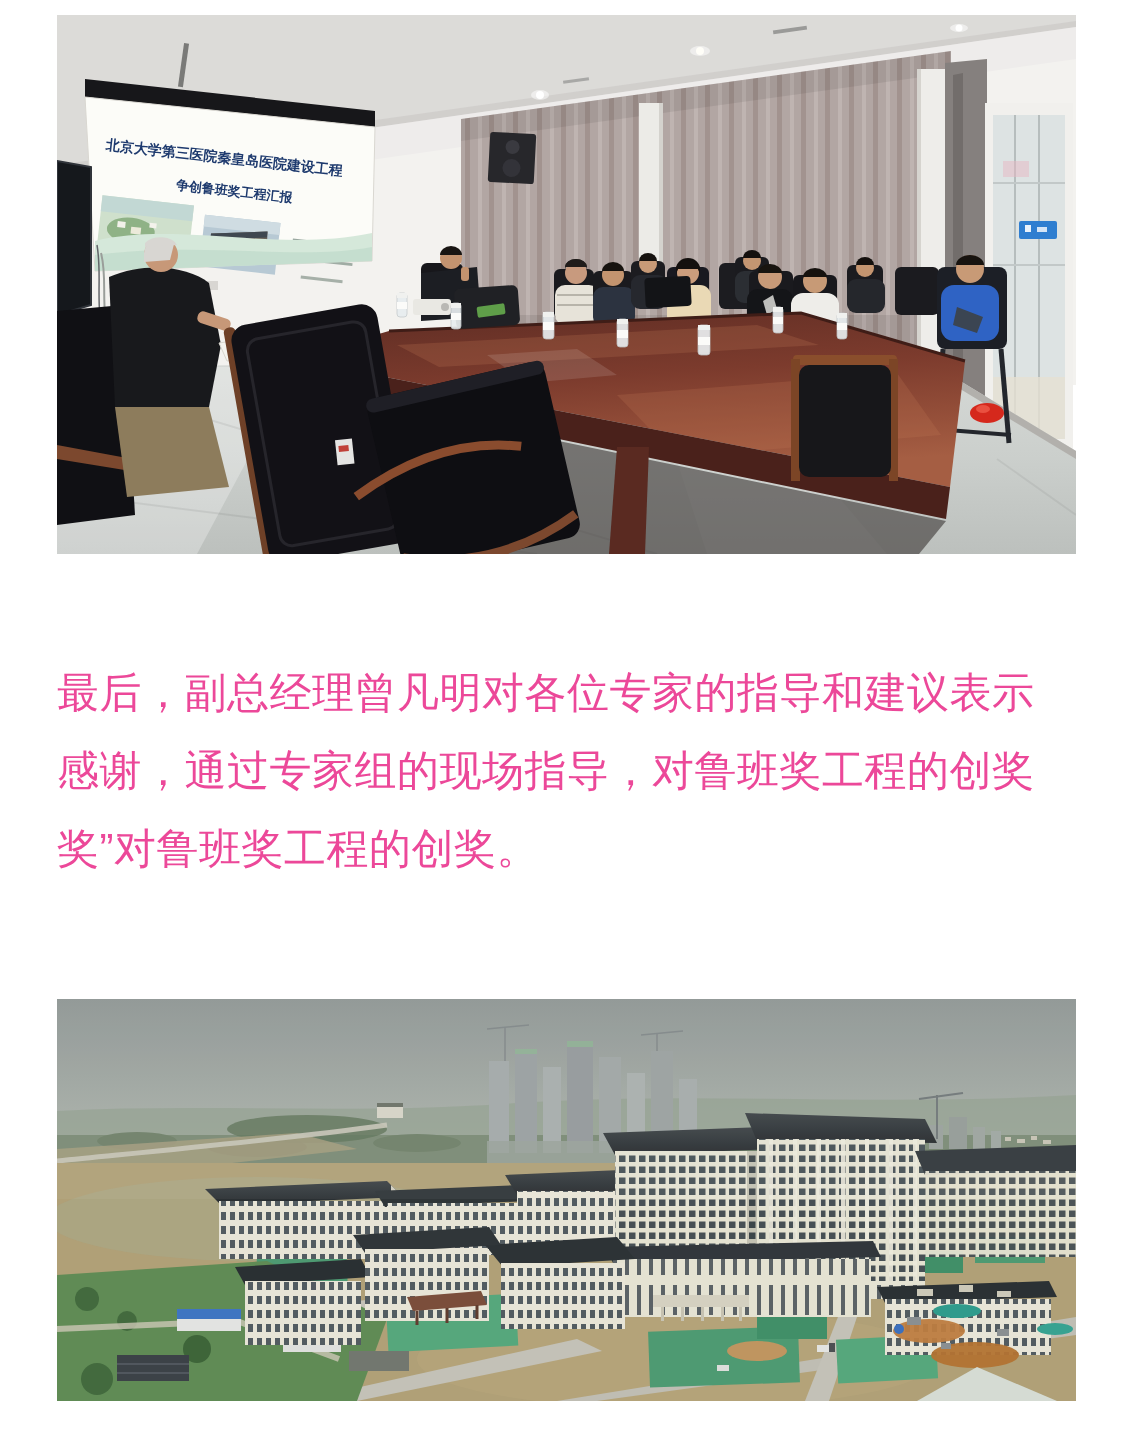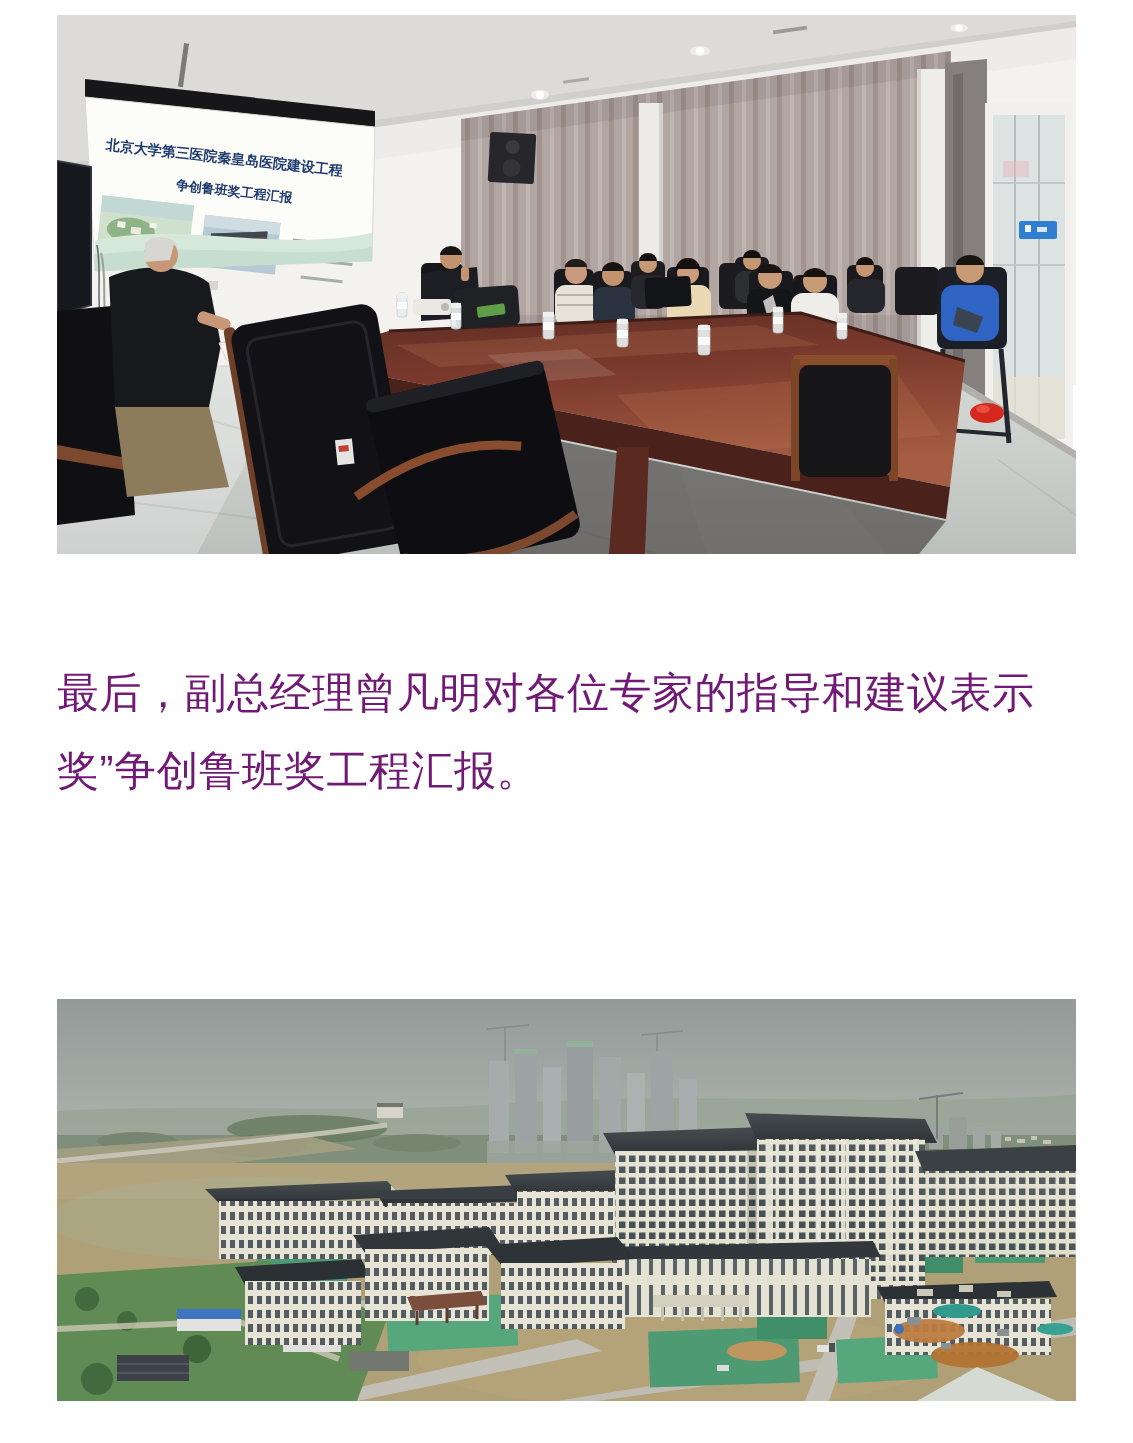--- a/index.html
+++ b/index.html
@@ -2,21 +2,21 @@
 <html><head>
 <meta charset="utf-8">
 <style>
   html,body{margin:0;padding:0;background:#ffffff;}
   body{width:1133px;height:1443px;position:relative;font-family:"Liberation Sans","DejaVu Sans",sans-serif;overflow:hidden;}
   .page{position:absolute;inset:0;background:#ffffff;}
   figure.photo{position:absolute;margin:0;padding:0;overflow:hidden;}
   figure.photo svg{display:block;width:100%;height:100%;}
   .photo-top{left:57px;top:15px;width:1019px;height:539px;}
   .photo-bottom{left:57px;top:999px;width:1019px;height:402px;}
-  .para{position:absolute;left:57px;top:612px;width:1022px;color:#701a75;
+  .para{position:absolute;left:57px;top:612px;width:1022px;color:#ec4899;
         font-size:42px;line-height:78px;font-weight:400;letter-spacing:0.5px;}
   .tline{white-space:nowrap;overflow:hidden;height:78px;}
 </style>
 </head>
 <body>
 
 <div class="page">
 
   <figure class="photo photo-top">
     <svg viewBox="0 0 1019 539" preserveAspectRatio="none">
@@ -308,21 +308,22 @@
           <rect x="734" y="344" width="9" height="122" fill="#7c4526"></rect>
           <rect x="832" y="344" width="9" height="122" fill="#7c4526"></rect>
           <rect x="742" y="350" width="92" height="112" rx="10" fill="#17171a"></rect>
         </g>
       </g>
     </svg>
   </figure>
 
   <p class="para">
     <span class="tline" style="display:block">最后，副总经理曾凡明对各位专家的指导和建议表示</span>
-    <span class="tline" style="display:block">奖”争创鲁班奖工程汇报。</span>
+    <span class="tline" style="display:block">感谢，通过专家组的现场指导，对鲁班奖工程的创奖</span>
+    <span class="tline" style="display:block">奖”对鲁班奖工程的创奖。</span>
   </p>
 
   <figure class="photo photo-bottom">
     <svg viewBox="0 0 1019 402" preserveAspectRatio="none">
       <defs>
         <linearGradient id="skyG" x1="0" y1="0" x2="0" y2="1">
           <stop offset="0" stop-color="#8f9695"></stop>
             <stop offset="1" stop-color="#b0b5ae"></stop>
         </linearGradient>
         <linearGradient id="roofG" x1="0" y1="0" x2="0" y2="1">

